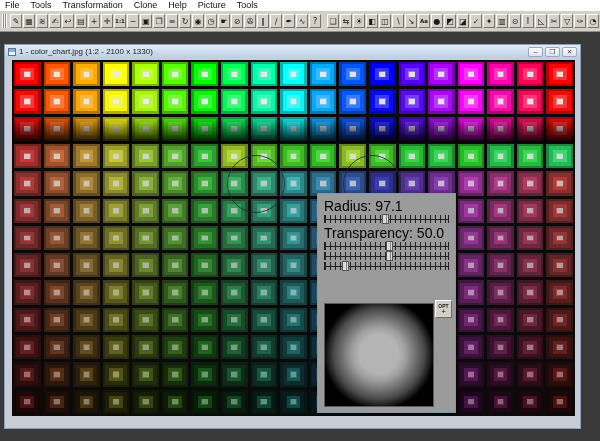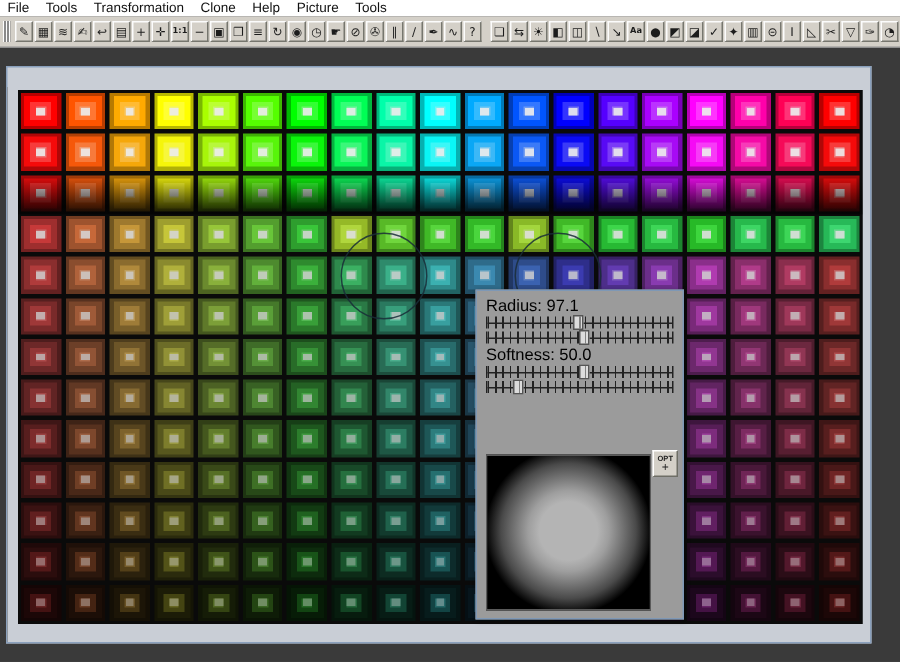--- a/index.html
+++ b/index.html
@@ -32,21 +32,21 @@
   .cl{position:absolute;}
   .fade{position:absolute;left:0;right:0;top:57px;height:26px;z-index:3;
         background:linear-gradient(to bottom,rgba(0,0,0,0) 0%,rgba(0,0,0,0.72) 80%,rgba(5,5,5,0.88) 100%);}
   .circle{position:absolute;width:56px;height:56px;border:1px solid rgba(25,45,55,0.85);border-radius:50%;z-index:4;}
   
   .clone{position:absolute;left:317px;top:193px;width:139px;height:220px;background:#9b9b9b;border:1px solid #7e98b6;z-index:50;box-sizing:border-box;box-shadow:1px 1px 3px rgba(0,0,0,0.45);}
   .clone-titlebar{height:15px;background:linear-gradient(#e6eff9,#bdcfe3);display:flex;align-items:center;gap:3px;padding:0 3px;border-bottom:1px solid #8fa5bd;box-sizing:border-box;}
   .clone-title{font-size:8px;color:#111;flex:1;}
   .close-btn{width:21px;height:11px;background:linear-gradient(#eda globally;);background:linear-gradient(#ec9d8d,#c2432e 55%,#a53520);border:1px solid #7c2014;border-radius:2px;color:#fff;font-size:7px;line-height:9px;text-align:center;padding:0;flex:0 0 auto;}
   .clone-body{position:relative;padding:3px 6px 0 6px;}
-  .slider-label{font-size:11px;color:#000;margin-top:1px;white-space:nowrap;}
+  .slider-label{font-size:14px;color:#000;margin-top:1px;white-space:nowrap;}
   .track{position:relative;height:8px;margin:1px 0 2px 0;border-left:1px solid #222;border-right:1px solid #222;
          background:linear-gradient(#222,#222) 0 50%/100% 1px no-repeat,
                     repeating-linear-gradient(90deg,#222 0 1px,transparent 1px 5px);}
   .thumb{position:absolute;top:-1px;width:7px;height:10px;box-sizing:border-box;border:1px solid #555;
          background:#dcdcdc linear-gradient(90deg,transparent 0 3px,#828282 3px 4px,transparent 4px);}
   .preview{position:absolute;left:6px;top:109px;width:110px;height:104px;background:#000;border:1px solid #5a5a5a;box-sizing:border-box;}
   .brush{position:absolute;inset:0;background:radial-gradient(circle at 50% 49%,#b4b4b4 0 26%,#9e9e9e 36%,#4a4a4a 60%,#000 74%);}
   .opt-btn{position:absolute;right:3px;top:106px;width:17px;height:18px;background:#d4d0c8;border:1px solid;border-color:#fff #6e6e66 #6e6e66 #fff;
            box-sizing:border-box;text-align:center;padding:1px 0 0 0;line-height:1;}
   .opt-line1{font-size:5px;font-weight:bold;color:#222;display:block;}
@@ -112,20 +112,29 @@
       <button class="tbtn">⊝</button>
       <button class="tbtn">I</button>
       <button class="tbtn">◺</button>
       <button class="tbtn">✂</button>
       <button class="tbtn">▽</button>
       <button class="tbtn">✑</button>
       <button class="tbtn">◔</button>
     </div>
 
   <div class="doc">
+    <div class="doc-titlebar">
+      <div class="doc-icon"></div>
+      <div class="doc-title">1 - color_chart.jpg (1:2 - 2100 x 1330)</div>
+      <span id="doc-buttons" style="display:flex;">
+          <button class="win-btn"><span>–</span></button>
+          <button class="win-btn"><span>❐</span></button>
+          <button class="win-btn"><span>✕</span></button>
+        </span>
+    </div>
     <div class="doc-body">
       <div class="canvas">
         <div class="grid" id="grid">
             <div class="cell" style="background: rgb(184, 0, 0);">
               <div class="cl" style="inset: 9%; background: rgb(255, 0, 0);"></div>
               <div class="cl" style="inset: 24%; background: rgb(255, 51, 51);"></div>
               <div class="cl" style="inset: 37%; background: rgb(244, 113, 113);"></div>
               <div class="cl" style="inset: 40% 39%; background: rgb(237, 222, 222);"></div>
             </div>
             <div class="cell" style="background: rgb(184, 61, 0);">
@@ -1610,24 +1619,24 @@
       </div>
     </div>
   </div>
 
   <div class="clone">
     <div class="clone-body" id="clone-body">
         <div class="slider-label">Radius: 97.1</div>
         <div class="track">
           <div class="thumb" style="left: calc(49% - 3px);"></div>
         </div>
+        <div class="slider-label">Transparency: 50.0</div>
         <div class="track">
           <div class="thumb" style="left: calc(52% - 3px);"></div>
         </div>
-        <div class="slider-label">Softness: 50.0</div>
         <div class="track">
           <div class="thumb" style="left: calc(52% - 3px);"></div>
         </div>
         <div class="track">
           <div class="thumb" style="left: calc(16% - 3px);"></div>
         </div>
       </div>
     <div class="preview">
       <div class="brush"></div>
     </div>

